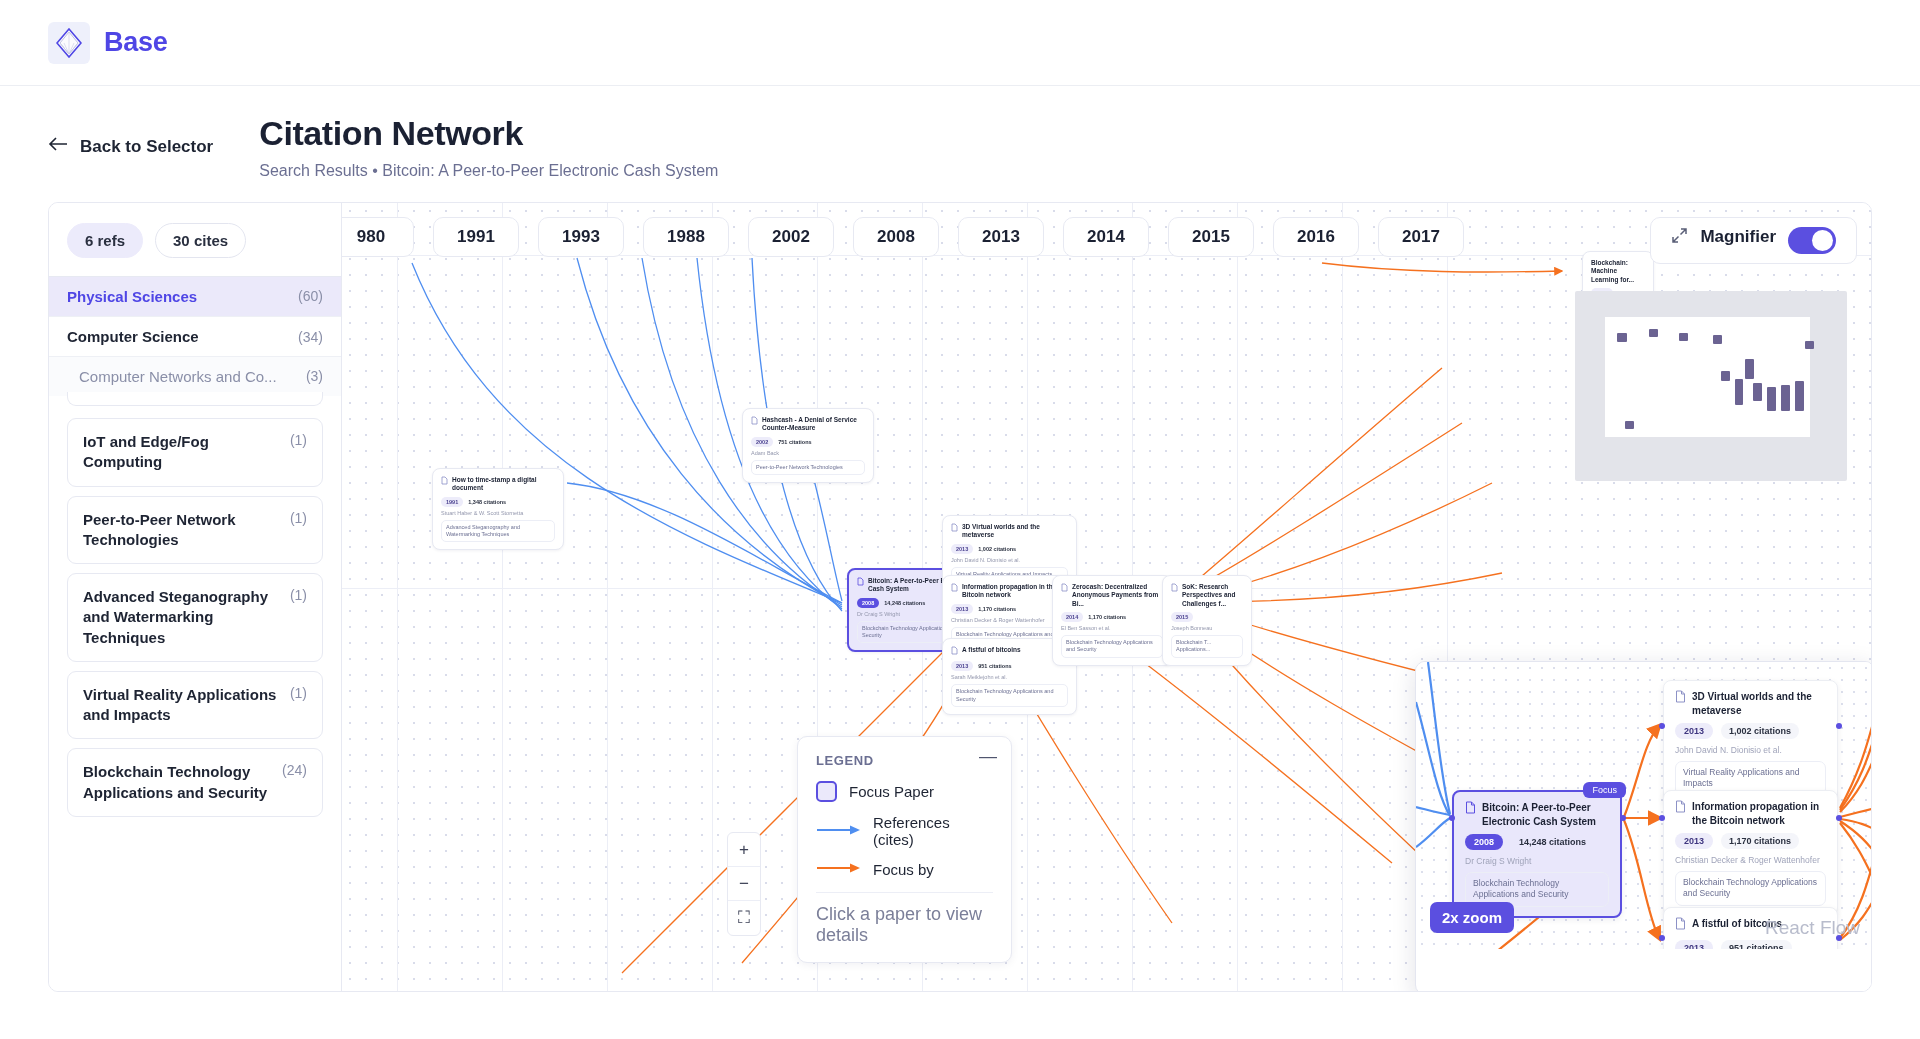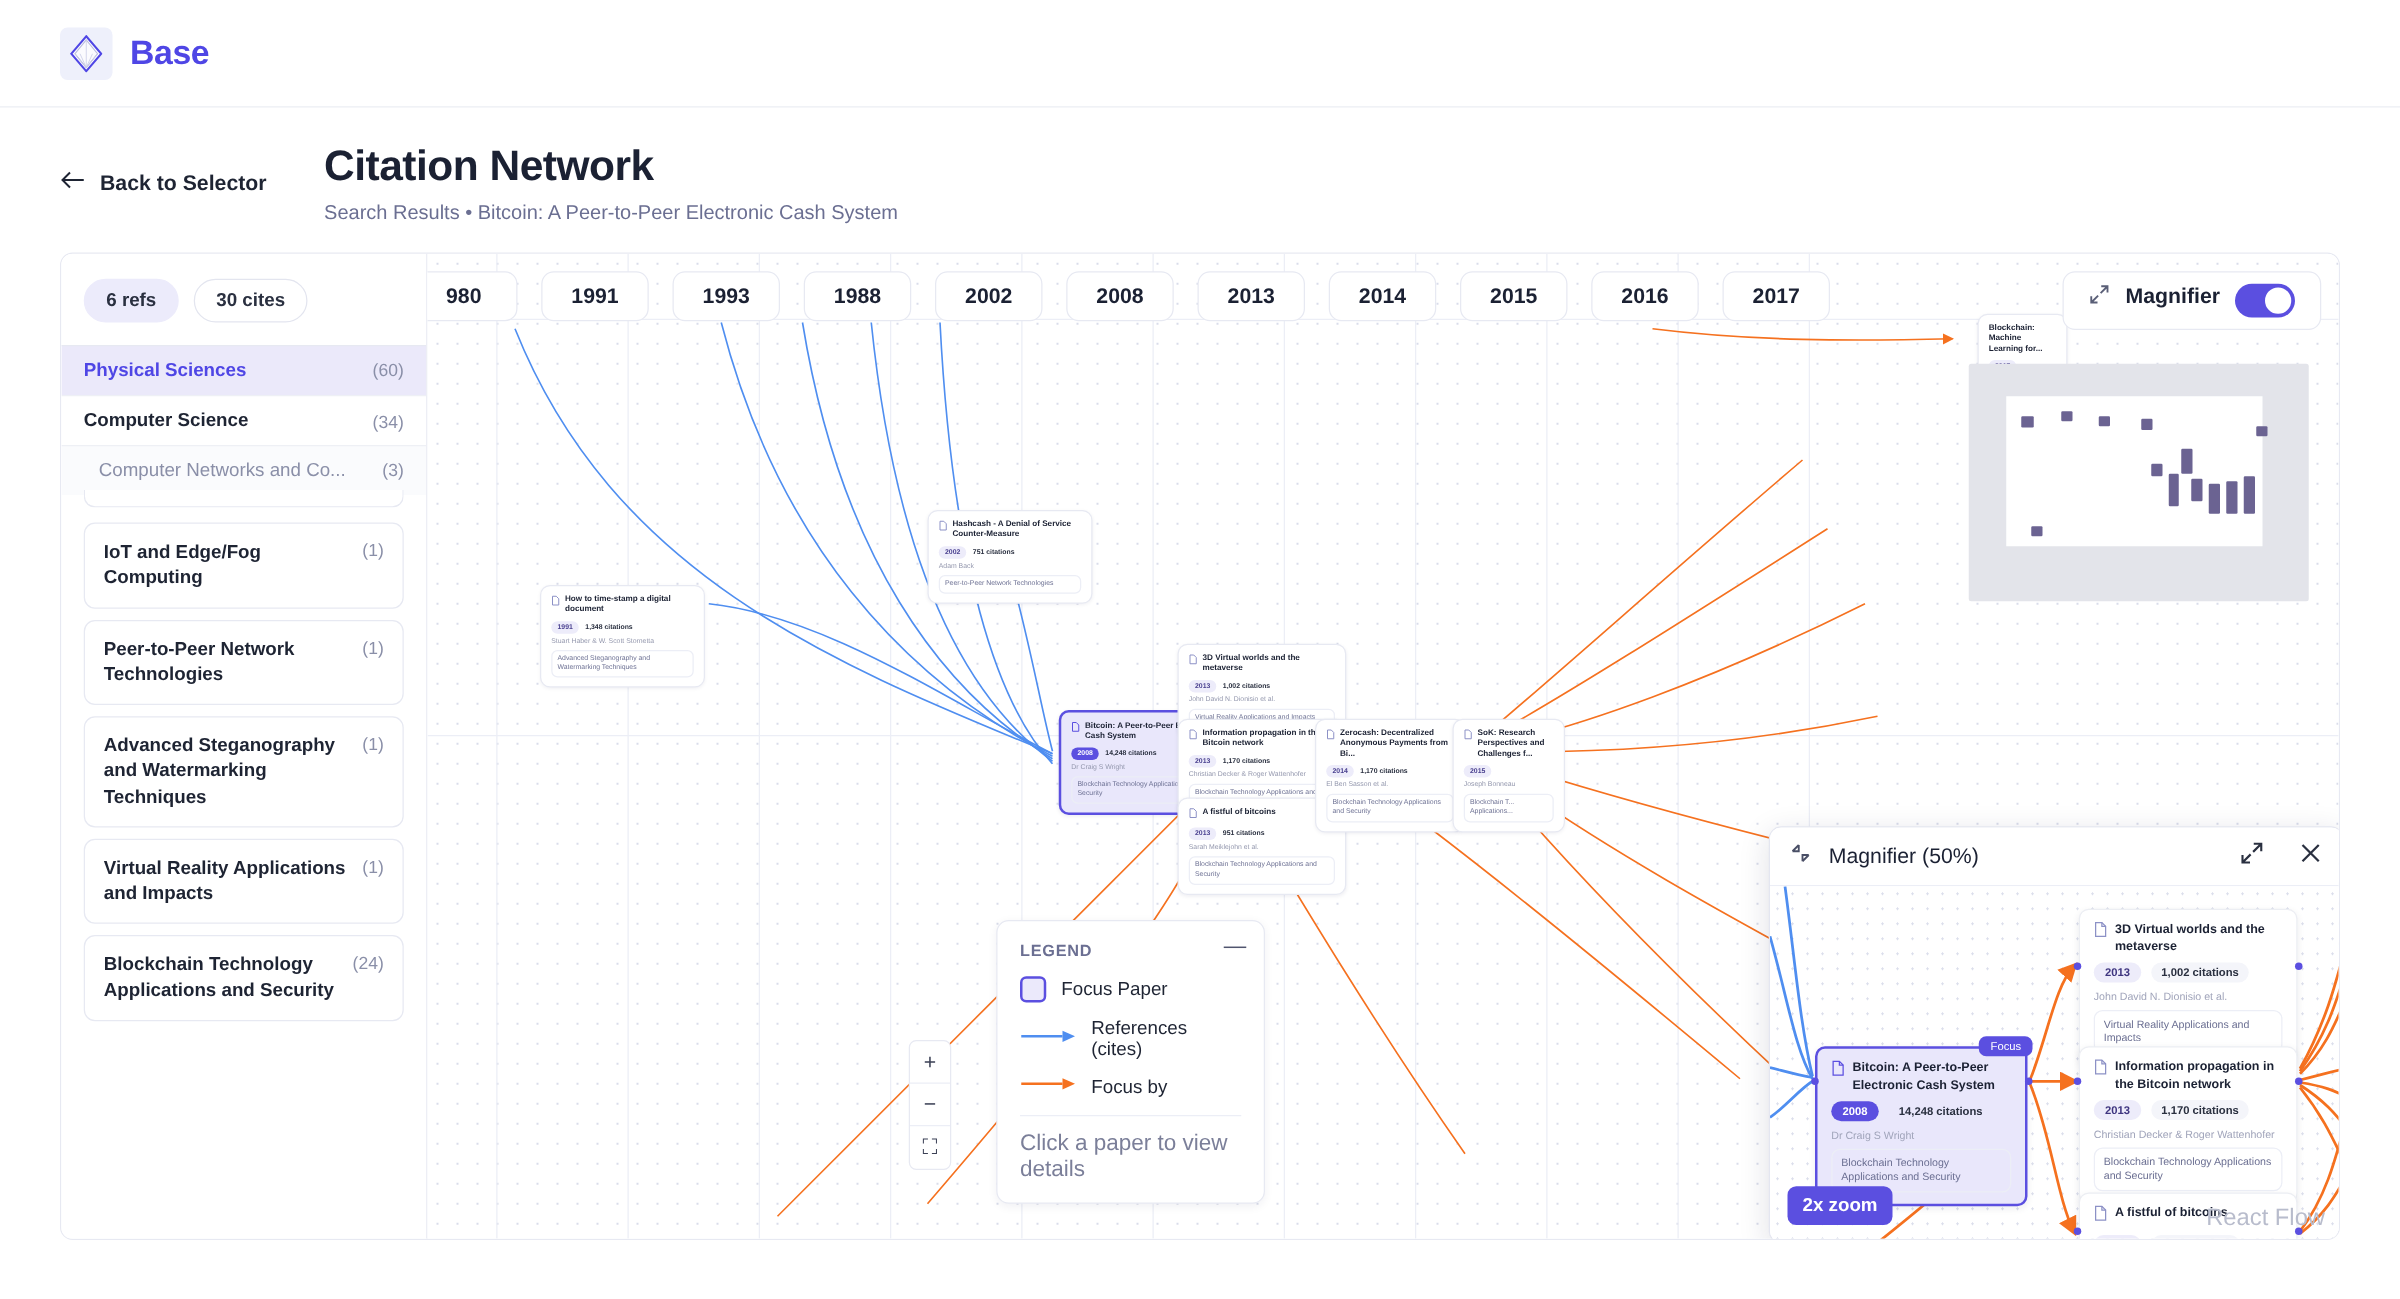--- a/index.html
+++ b/index.html
@@ -684,39 +684,20 @@
             <polygon points="34,1.5 44,6 34,10.5" fill="#f5711f"></polygon>
           </svg>
         </span>
         <span class="legend-txt">Focus by</span>
       </div>
       <div class="legend-hr"></div>
       <div class="legend-foot">Click a paper to view details</div>
     </div>
 
     <div class="magnifier">
-      <div class="mag-head">
-        <span>
-          <svg width="17" height="17" viewBox="0 0 17 17" fill="none" stroke="#4a4f66" stroke-width="1.5">
-            <path d="M2 7h5V2M2 7l5-5M15 10h-5v5M15 10l-5 5"></path>
-          </svg>
-        </span>
-        <span class="mag-title">Magnifier (50%)</span>
-        <span class="spacer"></span>
-        <span>
-          <svg width="19" height="19" viewBox="0 0 19 19" fill="none" stroke="#2a3040" stroke-width="1.7">
-            <path d="M11 2h6v6M17 2l-6.5 6.5M8 17H2v-6M2 17l6.5-6.5"></path>
-          </svg>
-        </span>
-        <span style="margin-left:14px">
-          <svg width="19" height="19" viewBox="0 0 19 19" fill="none" stroke="#2a3040" stroke-width="1.8">
-            <path d="M3 3l13 13M16 3L3 16"></path>
-          </svg>
-        </span>
-      </div>
 
       <div class="mag-body">
         <div class="mag-dots"></div>
 
         <svg style="position:absolute;inset:0;width:100%;height:100%;z-index:2">
           <defs>
             <marker id="mo" markerWidth="7" markerHeight="7" refX="5" refY="3.5" orient="auto">
               <polygon points="0 0, 7 3.5, 0 7" fill="#f5711f"></polygon>
             </marker>
           </defs>

